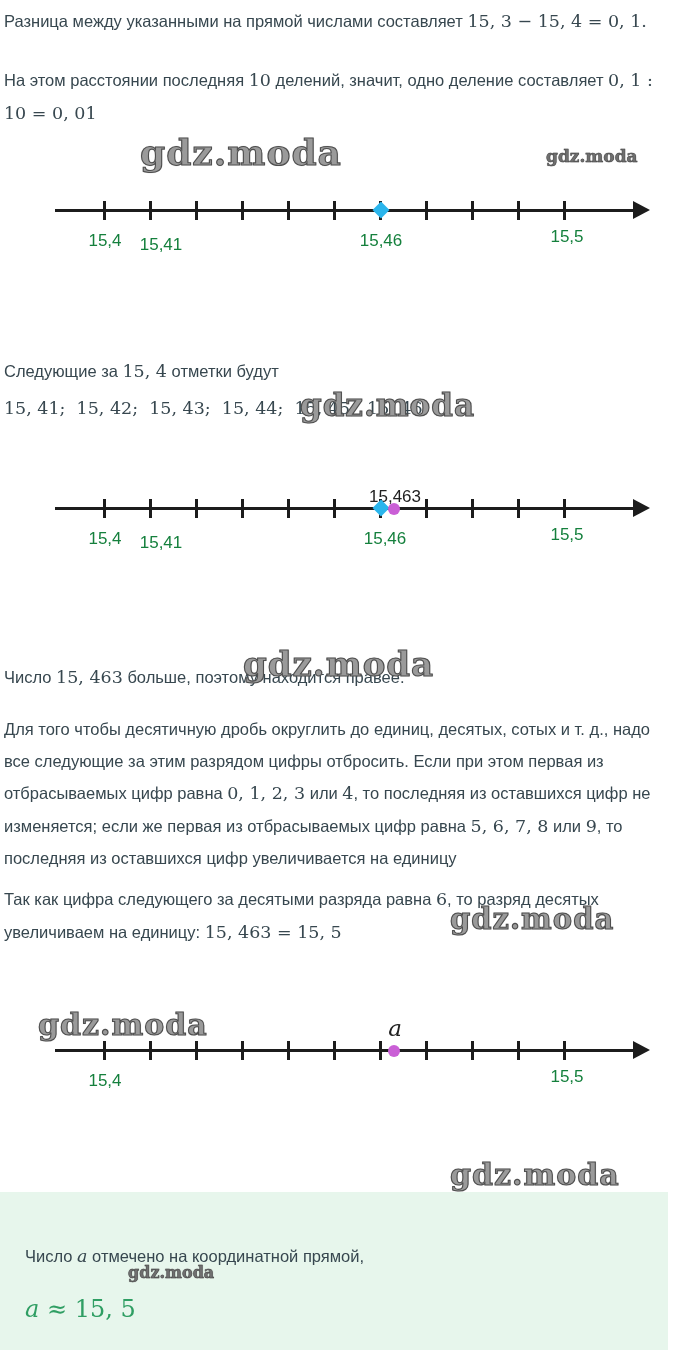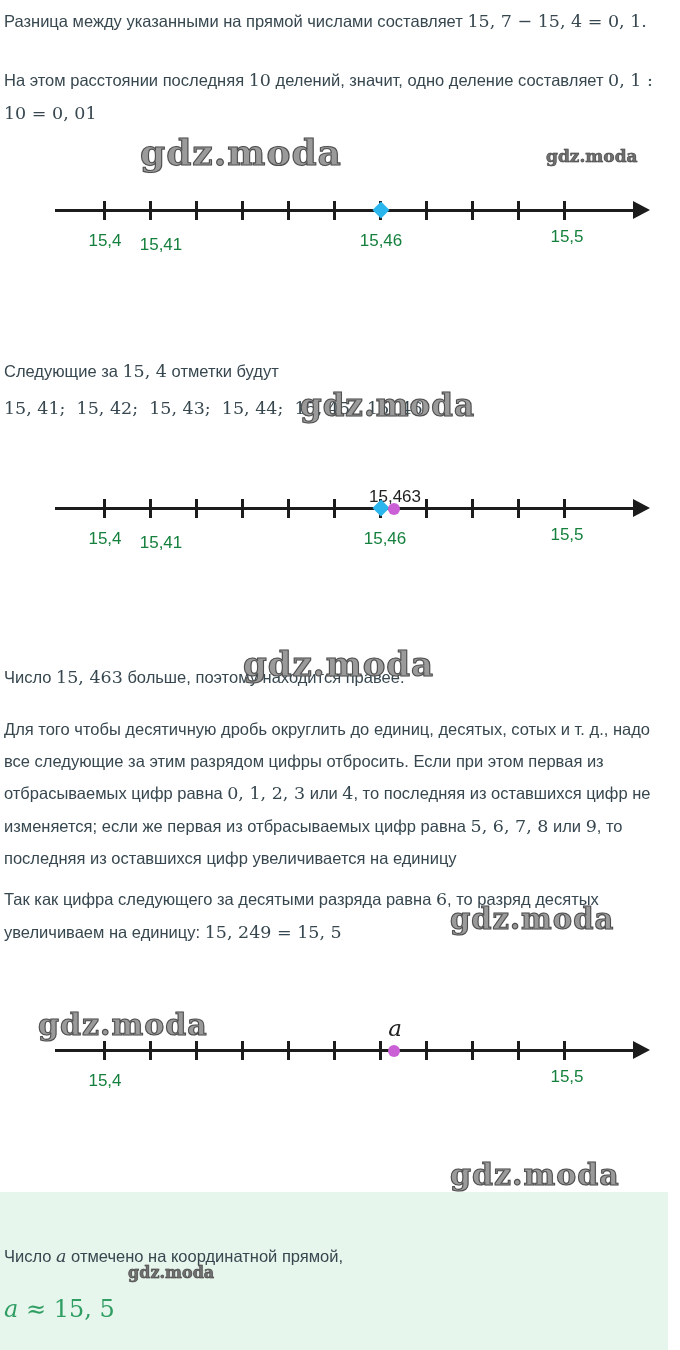--- a/index.html
+++ b/index.html
@@ -82,21 +82,21 @@
     letter-spacing: 1px;
     z-index: 6;
     white-space: nowrap;
   }
   .wm.small { -webkit-text-stroke: 0.4px #3f3f3f; color: #6f6f6f; letter-spacing: 0; }
 
   
   .answer-box {
     position: absolute; left: 0; right: 12px; bottom: 0; height: 158px;
     background: var(--c-box_bg, #e7f6ec);
-    padding: 48px 0 0;
+    padding: 48px 21px 0;
   }
   .answer-line {
     margin: 14px 4px 0;
     font-family: "DejaVu Serif", serif;
     font-size: 24px;
     color: var(--c-answer, #2f9e63);
   }
   .answer-line .var { font-style: italic; }
 </style>
 </head>
@@ -106,21 +106,21 @@
 
   <span class="wm" style="left:140px; top:118px; font-size:36px;">gdz.moda</span>
   <span class="wm small" style="left:546px; top:140px; font-size:17px;">gdz.moda</span>
   <span class="wm" style="left:300px; top:376px; font-size:31px;">gdz.moda</span>
   <span class="wm" style="left:243px; top:632px; font-size:34px;">gdz.moda</span>
   <span class="wm" style="left:450px; top:892px; font-size:29px;">gdz.moda</span>
   <span class="wm" style="left:38px; top:996px; font-size:30px;">gdz.moda</span>
   <span class="wm" style="left:450px; top:1146px; font-size:30px;">gdz.moda</span>
   <span class="wm small" style="left:128px; top:1258px; font-size:16px;">gdz.moda</span>
 
-  <p class="txt" id="p1"><span>Разница между указанными на прямой числами составляет </span><span class="math">15, 7 − 15, 4 = 0, 1.</span></p>
+  <p class="txt" id="p1"><span>Разница между указанными на прямой числами составляет </span><span class="math">15, 3 − 15, 4 = 0, 1.</span></p>
 
   <p class="txt" id="p2"><span>На этом расстоянии последняя </span><span class="math">10</span><span> делений, значит, одно деление составляет </span><span class="math">0, 1 : 10 = 0, 01</span></p>
 
   <div class="nl" id="nl1">
     <div class="nl-axis"></div>
     <div class="nl-arrow"></div>
     <div class="nl-ticks"></div>
     <div class="nl-diamond" style="left:326px"></div>
     <span class="nl-lab" style="left:50px">15,4</span>
     <span class="nl-lab" style="left:106px; top:58px">15,41</span>
@@ -140,21 +140,21 @@
     <span class="nl-lab" style="left:50px">15,4</span>
     <span class="nl-lab" style="left:106px; top:58px">15,41</span>
     <span class="nl-lab" style="left:330px">15,46</span>
     <span class="nl-lab" style="left:512px; top:50px">15,5</span>
   </div>
 
   <p class="txt" id="p4"><span>Число </span><span class="math">15, 463</span><span> больше, поэтому находится правее.</span></p>
 
   <p class="txt" id="p5"><span>Для того чтобы десятичную дробь округлить до единиц, десятых, сотых и т. д., надо все следующие за этим разрядом цифры отбросить. Если при этом первая из отбрасываемых цифр равна </span><span class="math">0, 1, 2, 3</span><span> или </span><span class="math">4</span><span>, то последняя из оставшихся цифр не изменяется; если же первая из отбрасываемых цифр равна </span><span class="math">5, 6, 7, 8</span><span> или </span><span class="math">9</span><span>, то последняя из оставшихся цифр увеличивается на единицу</span></p>
 
-  <p class="txt" id="p6"><span>Так как цифра следующего за десятыми разряда равна </span><span class="math">6</span><span>, то разряд десятых увеличиваем на единицу: </span><span class="math">15, 249 = 15, 5</span></p>
+  <p class="txt" id="p6"><span>Так как цифра следующего за десятыми разряда равна </span><span class="math">6</span><span>, то разряд десятых увеличиваем на единицу: </span><span class="math">15, 463 = 15, 5</span></p>
 
   <div class="nl" id="nl3">
     <span class="nl-above math it" style="left:340px">a</span>
     <div class="nl-axis"></div>
     <div class="nl-arrow"></div>
     <div class="nl-ticks"></div>
     <div class="nl-dot" style="left:339px"></div>
     <span class="nl-lab" style="left:50px">15,4</span>
     <span class="nl-lab" style="left:512px; top:50px">15,5</span>
   </div>

